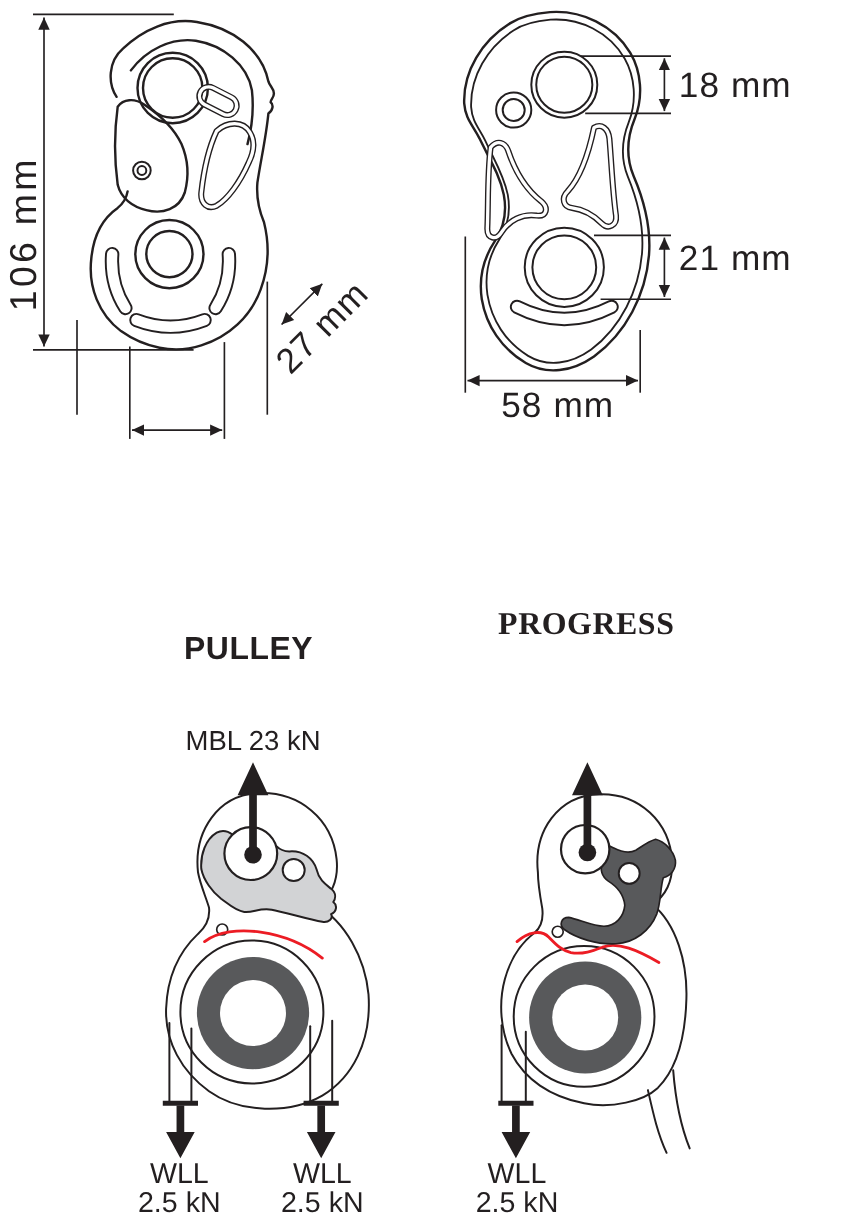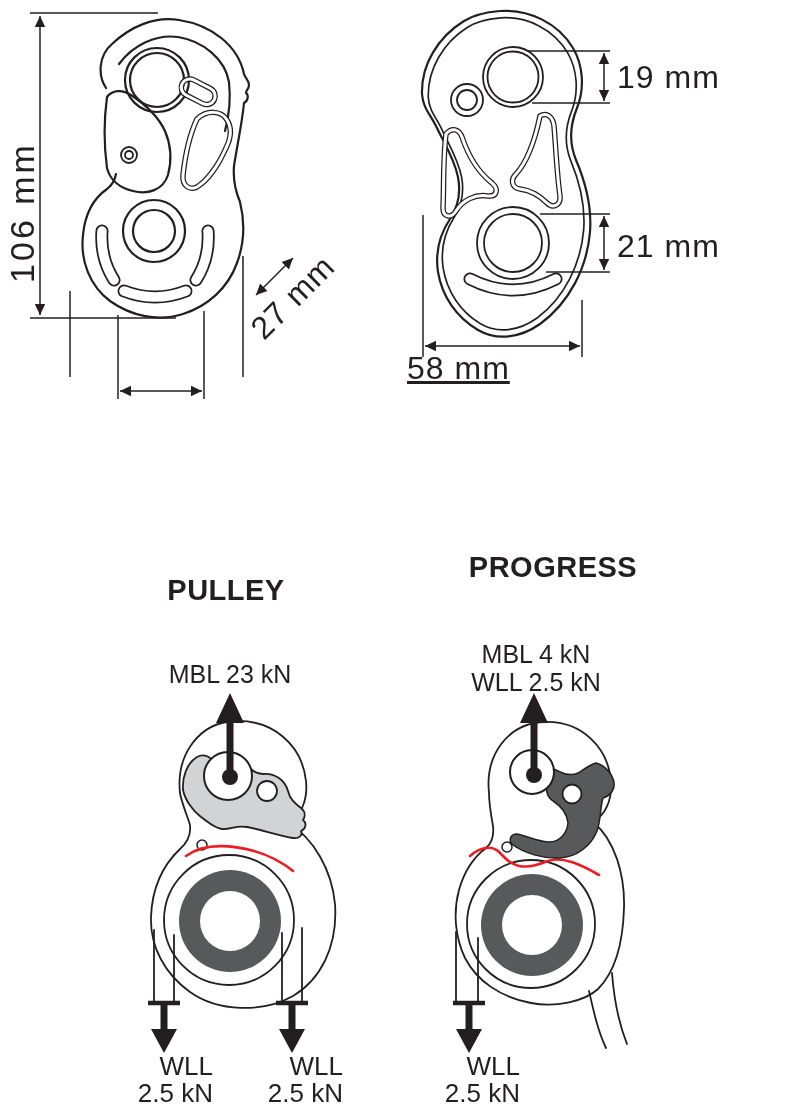--- a/index.html
+++ b/index.html
@@ -4,26 +4,26 @@
 <style>
   :root{
     --line:#231f20; --red:#ec1c24; --cam-light:#d2d3d5; --metal-dark:#58595b; --background:#ffffff;
   }
   html,body{margin:0;padding:0;background:#fff;}
   #stage{position:relative;width:789px;height:1108px;background:var(--background);
          font-family:"Liberation Sans","DejaVu Sans",sans-serif;color:var(--line);overflow:hidden;}
   #art{position:absolute;left:0;top:0;width:789px;height:1108px;}
   .lbl{position:absolute;white-space:nowrap;color:var(--line);}
   .dim{font-size:32px;letter-spacing:1px;}
-  .dim.center{width:200px;text-decoration:underline;}
+  .dim.center{text-align:center;width:200px;}
   .rot90{transform:rotate(-90deg);transform-origin:center;width:200px;text-align:center;letter-spacing:3px;font-size:34px;}
   .rot45{transform:rotate(-45deg);transform-origin:center;width:200px;text-align:center;}
   .mode-title{font-weight:700;font-size:29px;line-height:32px;text-align:center;letter-spacing:0.5px;}
   .rating{font-size:25px;line-height:28px;text-align:center;width:200px;}
-  .wll{font-size:26px;line-height:27px;text-align:right;width:100px;}
+  .wll{font-size:26px;line-height:27px;text-align:center;width:100px;}
   
   .ln{stroke:var(--line);fill:none;stroke-width:2.2;stroke-linecap:round;stroke-linejoin:round;}
   .ln18{stroke:var(--line);fill:none;stroke-width:1.8;stroke-linecap:round;stroke-linejoin:round;}
   .thin{stroke:var(--line);fill:none;stroke-width:1.5;}
   .dblA{stroke:var(--line);fill:none;stroke-width:5.5;stroke-linecap:round;stroke-linejoin:round;}
   .dblB{stroke:#fff;fill:none;stroke-width:3;stroke-linecap:round;stroke-linejoin:round;}
   .slotA{stroke:var(--line);fill:none;stroke-width:13;stroke-linecap:round;}
   .slotB{stroke:#fff;fill:none;stroke-width:9.5;stroke-linecap:round;}
   .red{stroke:var(--red);fill:none;stroke-width:2.6;stroke-linecap:round;}
   .blk{fill:var(--line);stroke:none;}
@@ -172,35 +172,31 @@
     <circle class="whole" cx="532" cy="772" r="22" style="stroke-width:2"></circle>
     <circle class="blk" cx="534" cy="775" r="8"></circle>
     <polygon class="blk" points="534,693 520,723 530.5,723 530.5,770 537.5,770 537.5,723 548,723"></polygon>
     <line class="tbar" x1="453" y1="1003" x2="485" y2="1003"></line>
     <polygon class="blk" points="465.5,1005 465.5,1029 456,1029 469,1053 482,1029 472.5,1029 472.5,1005"></polygon>
   </g>
 </svg>
 
 <div class="lbl rot90" style="left:-78px;top:193px;">106 mm</div>
 <div class="lbl dim rot45" style="left:193px;top:279px;">27 mm</div>
-<div class="lbl dim" style="left:617px;top:59px;">19 mm</div>
-<div class="lbl dim" style="left:617px;top:228px;">21 mm</div>
+<div class="lbl dim" style="left:617px;top:59px;">18 mm</div>
+<div class="lbl dim" style="left:617px;top:216px;">21 mm</div>
 <div class="lbl dim center" style="left:407px;top:350px;">58 mm</div>
 
 <div class="lbl mode-title" style="left:101px;top:574px;width:250px;text-align:center;">PULLEY</div>
-<div class="lbl mode-title" style="left:408px;top:551px;width:290px;">
+<div class="lbl mode-title" style="left:388px;top:551px;width:290px;font-family:Liberation Serif, serif;">
   <div>PROGRESS</div>
 </div>
 
 <div class="lbl rating" style="left:130px;top:640px;margin-top:20px;">
   <div>MBL 23 kN</div>
-</div>
-<div class="lbl rating" style="left:436px;top:640px;">
-  <div>MBL 4 kN</div>
-  <div>WLL 2.5 kN</div>
 </div>
 
 <div class="lbl wll" style="left:113px;top:1053px;">
   <div>WLL</div>
   <div>2.5 kN</div>
 </div>
 <div class="lbl wll" style="left:243px;top:1053px;">
   <div>WLL</div>
   <div>2.5 kN</div>
 </div>

